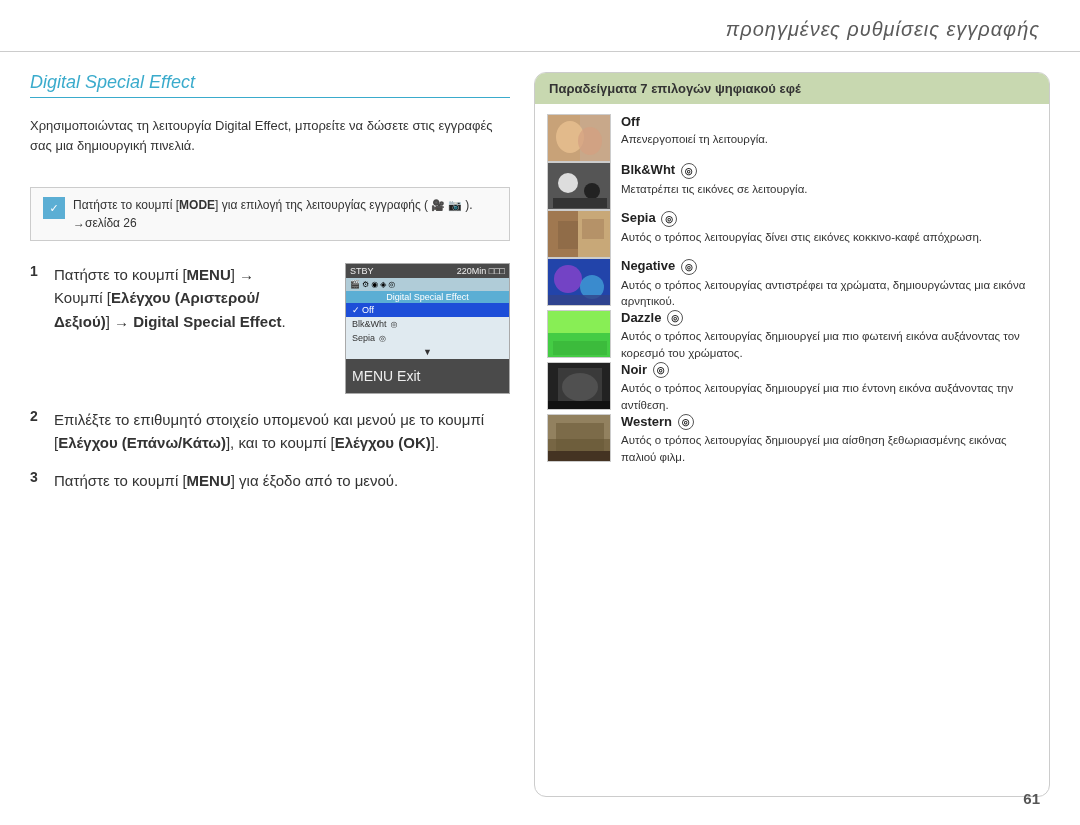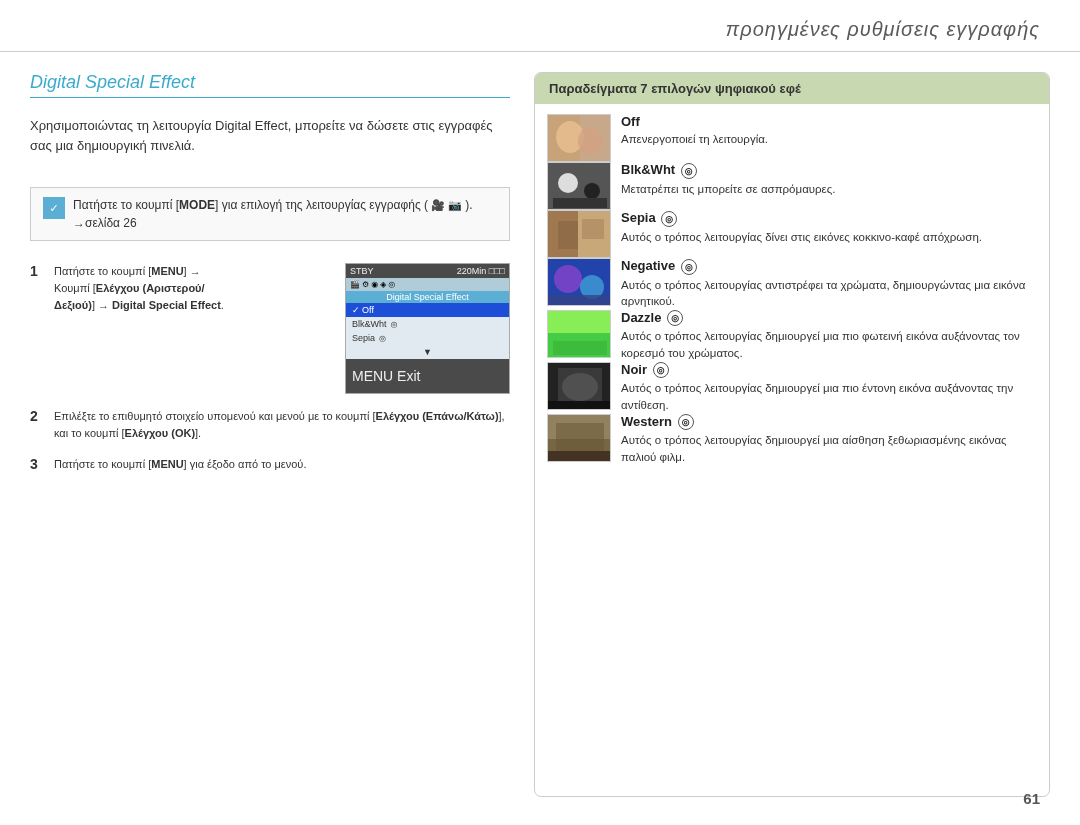--- a/index.html
+++ b/index.html
@@ -106,21 +106,21 @@
 
     .step-content {
       flex: 1;
       display: flex;
       flex-direction: row;
       gap: 10px;
       align-items: flex-start;
     }
 
     .step-text {
-      font-size: 11px;
+      font-size: 15px;
       color: #333;
       line-height: 1.55;
       flex: 1;
     }
 
     .step-text b { font-weight: bold; }
 
     
     .camera-ui {
       border: 1px solid #aaa;
@@ -179,21 +179,21 @@
       background: #4a4a4a;
       color: #eee;
       padding: 9px 6px;
       font-size: 14px;
     }
 
     
     .right-col {
       flex: 1;
       border: 1px solid #ccc;
-      border-radius: 7px;
+      border-radius: 12px;
       overflow: hidden;
       display: flex;
       flex-direction: column;
     }
 
     .right-header {
       background: #c8d8b0;
       padding: 8px 14px;
       font-size: 13px;
       font-weight: bold;
@@ -376,21 +376,21 @@
           <svg viewBox="0 0 64 48" xmlns="http://www.w3.org/2000/svg">
             <rect width="64" height="48" fill="#888"></rect>
             <rect x="0" y="0" width="64" height="48" fill="#555"></rect>
             <circle cx="20" cy="20" r="10" fill="#ddd"></circle>
             <circle cx="44" cy="28" r="8" fill="#222"></circle>
             <rect x="5" y="35" width="54" height="10" fill="#333"></rect>
           </svg>
         </div>
         <div class="effect-info">
           <div class="effect-title">Blk&amp;Wht <span class="effect-icon-inline">◎</span></div>
-          <div class="effect-desc">Μετατρέπει τις μπορείτε σε ασπρόμαυρες.</div>
+          <div class="effect-desc">Μετατρέπει τις εικόνες σε λειτουργία.</div>
         </div>
       </div>
 
       <div class="effect-item">
         <div class="effect-thumb thumb-sepia">
           <svg viewBox="0 0 64 48" xmlns="http://www.w3.org/2000/svg">
             <rect width="64" height="48" fill="#b8966a"></rect>
             <rect x="0" y="0" width="30" height="48" fill="#a07850"></rect>
             <rect x="30" y="0" width="34" height="48" fill="#c8a878"></rect>
             <rect x="10" y="10" width="20" height="28" fill="#806040" opacity="0.5"></rect>

